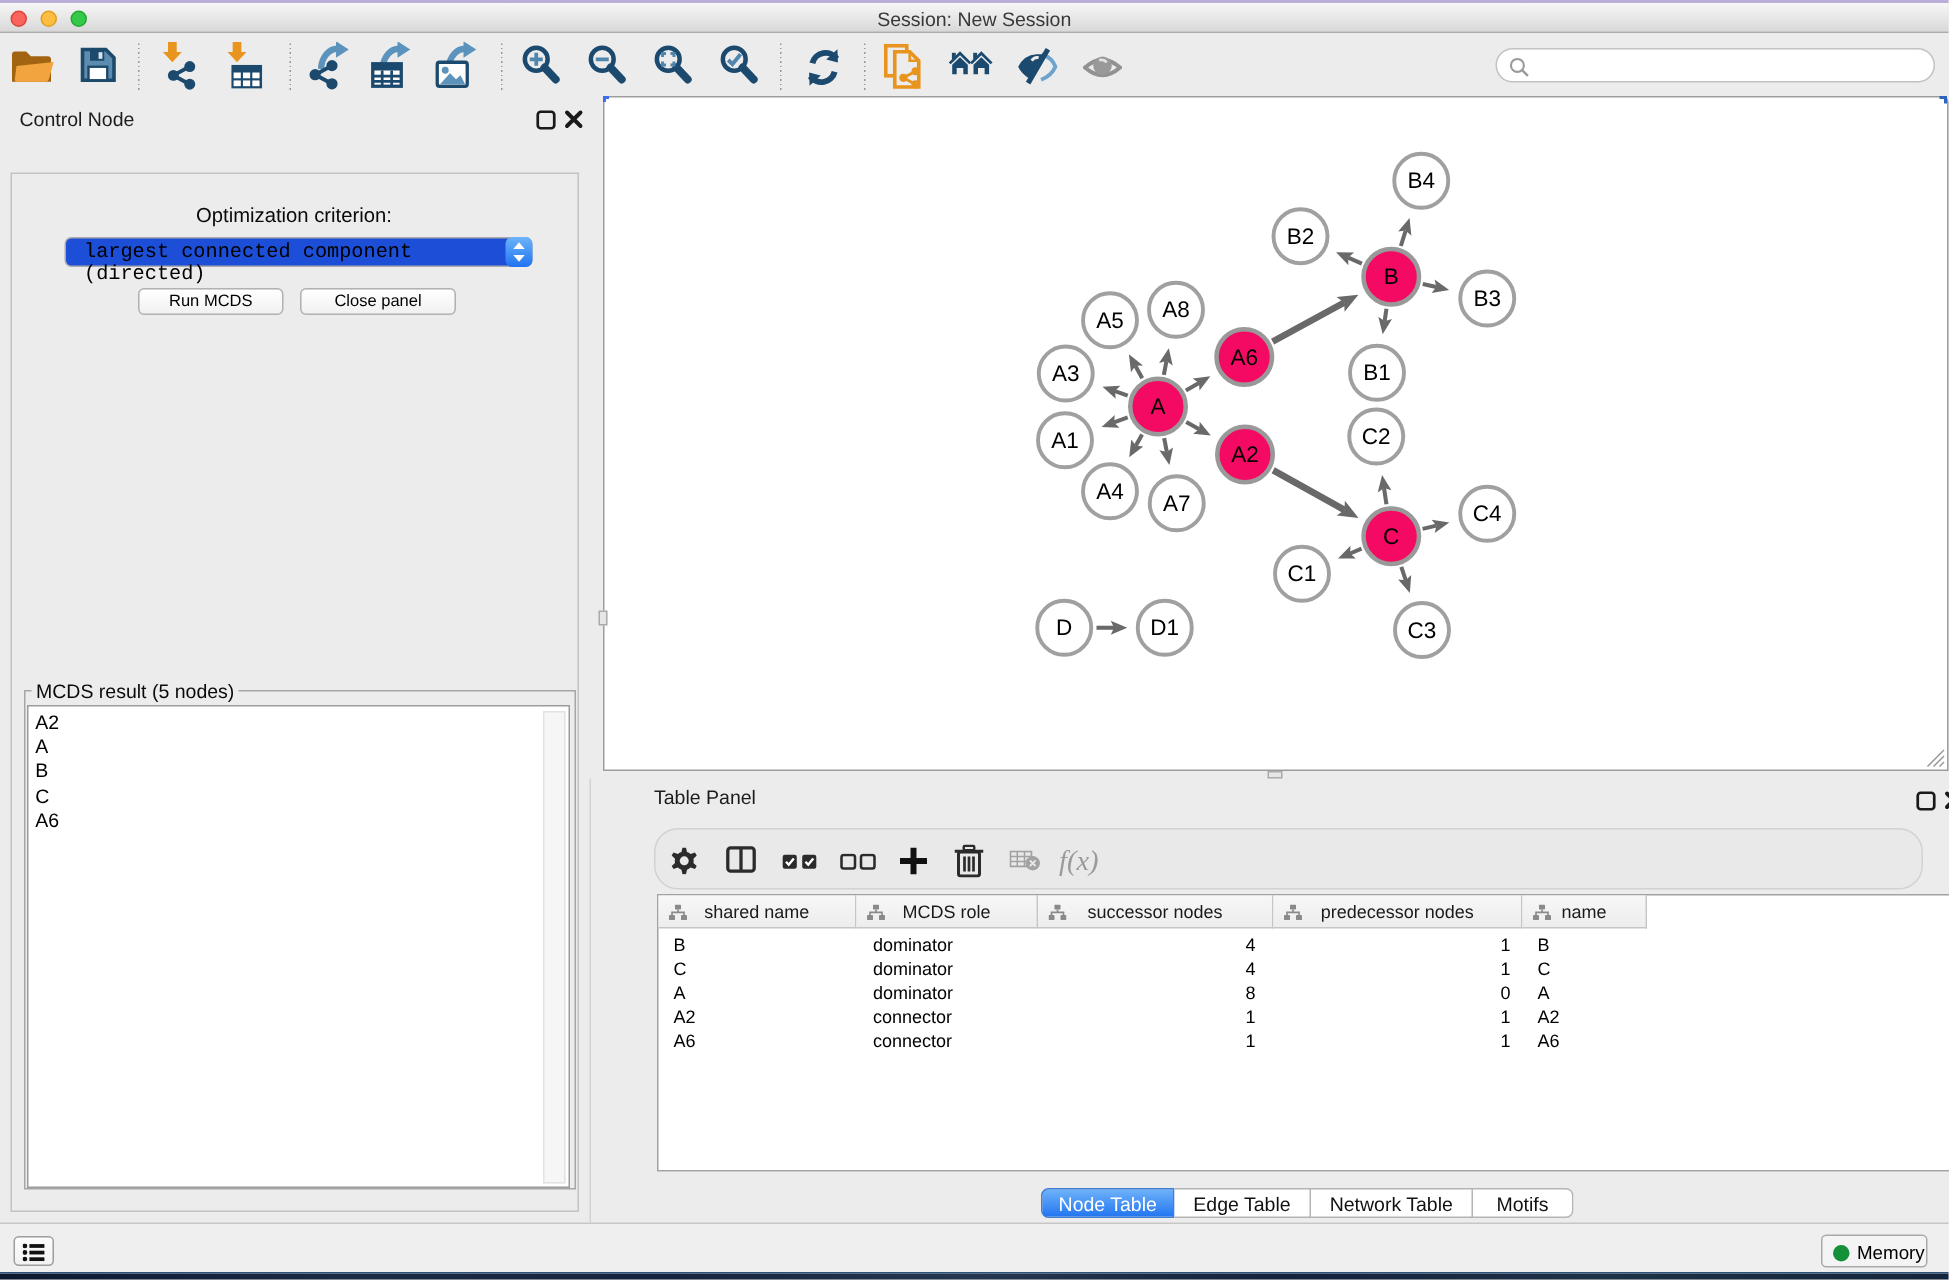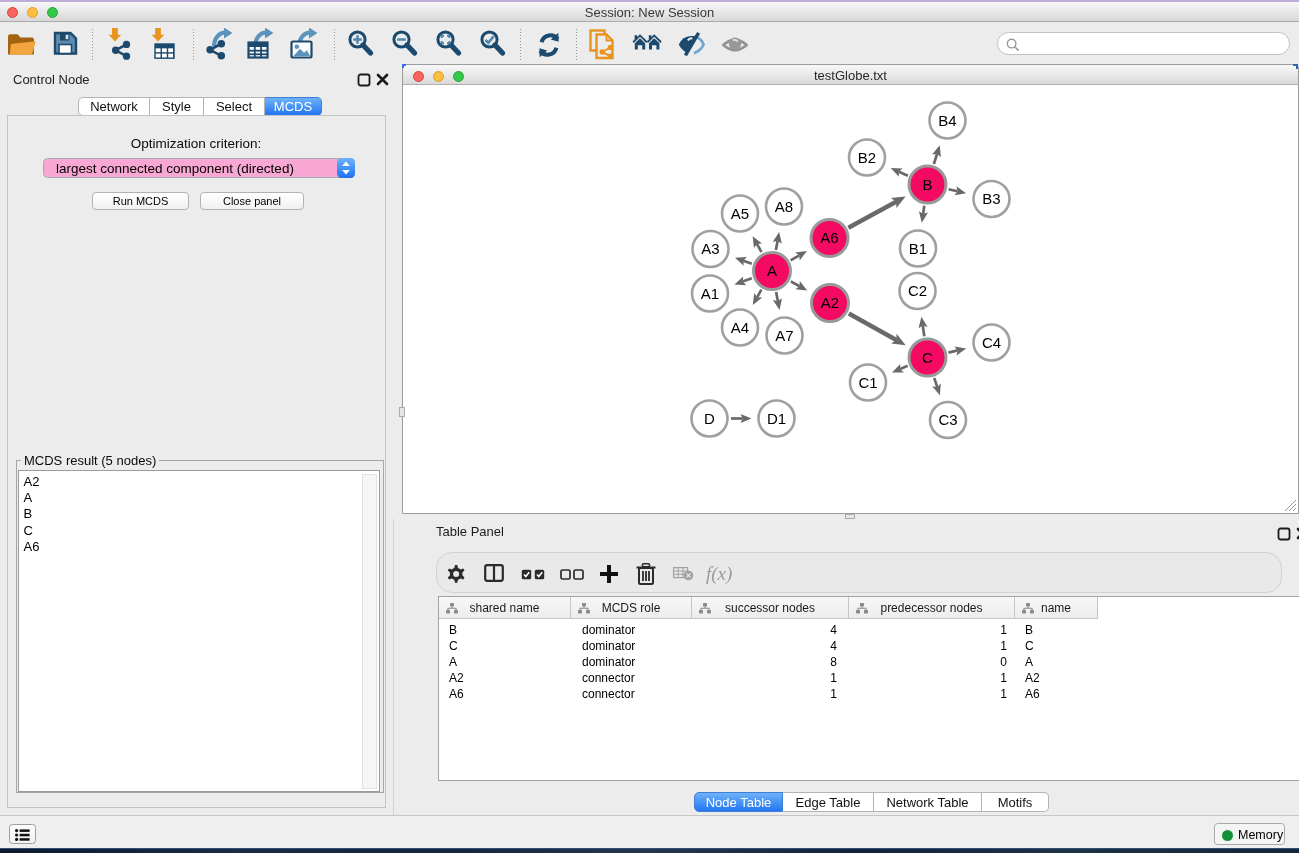--- a/index.html
+++ b/index.html
@@ -23,22 +23,22 @@
 #cpanel .hdr { position:absolute; left:13px; top:8px; font-size:13px; color:#1c1c1c; }
 .winbtns { position:absolute; }
 .seg { position:absolute; display:flex; font-size:13px; }
 .seg div { background:#fff; border:1px solid #b4b4b4; border-left:none; color:#111;
   display:flex; align-items:center; justify-content:center; }
 .seg div:first-child { border-left:1px solid #b4b4b4; border-radius:5px 0 0 5px; }
 .seg div:last-child { border-radius:0 5px 5px 0; }
 .seg div.sel { background:linear-gradient(#6eb2f9,#2376f2); border-color:#3e7fd6; color:#fff; }
 #innerpanel { position:absolute; left:7px; top:51px; width:379px; height:693px; border:1px solid #c3c3c3; }
 #optlabel { position:absolute; left:0; width:100%; top:72px; text-align:center; font-size:13.5px; color:#0a0a0a; }
-#dropdown { position:absolute; left:43px; top:94px; width:312px; height:20px; background:#f9a8d4;
-  border:1px solid #aaa; border-radius:4.5px; }
+#dropdown { position:absolute; left:43px; top:94px; width:312px; height:20px; background:#1d4ed8;
+  border:1px solid #aaa; border-radius:4.5px;font-family:Liberation Mono, monospace; }
 #dropdown .txt { position:absolute; left:12px; top:2px; font-size:13.5px; color:#000; }
 #dropdown .step { position:absolute; right:-1px; top:-1px; width:18px; height:20px; border-radius:4.5px;
   background:linear-gradient(#6db4fa,#1f72f1); }
 .btn { position:absolute; height:18px; background:linear-gradient(#ffffff,#f1f1f1); border:1px solid #b2b2b2;
   border-radius:4px; font-size:11px; color:#000; text-align:center; line-height:16px; }
 #fieldset { position:absolute; left:16px; top:396px; width:368px; height:333px; border:1px solid #a6a6a6; }
 #fieldset .legend { position:absolute; left:4px; top:-8px; background:#ececec; padding:0 3px;
   font-size:13px; color:#0a0a0a; }
 #mcdslist { position:absolute; left:1px; top:9px; width:362px; height:322px; background:#fff;
   border:1px solid #9c9c9c; }
@@ -222,26 +222,20 @@
         </svg>
       </div>
 </div>
     <div id="main" class="abs">
   <div id="cpanel">
     <div class="hdr">Control Node</div>
     <svg class="winbtns" style="left:357px;top:9px" width="32" height="14" viewBox="0 0 32 14">
       <rect x="1.5" y="1.5" width="11" height="11" rx="2" fill="none" stroke="#1a1a1a" stroke-width="1.8"></rect>
       <path d="M21 2 L30 11 M30 2 L21 11" stroke="#1a1a1a" stroke-width="2.6" stroke-linecap="round"></path>
     </svg>
-    <div class="seg" style="left:78px;top:33px;height:19px">
-      <div style="width:72px">Network</div>
-      <div style="width:54px">Style</div>
-      <div style="width:61px">Select</div>
-      <div style="width:57px" class="sel">MCDS</div>
-    </div>
     <div id="innerpanel"></div>
     <div id="optlabel">Optimization criterion:</div>
     <div id="dropdown">
       <div class="txt">largest connected component (directed)</div>
       <div class="step">
             <svg width="18" height="20" viewBox="0 0 18 20" style="position:absolute;left:0;top:0">
         <path d="M9 3.5 L12.8 8 H5.2 Z" fill="#fff"></path>
         <path d="M9 16.5 L12.8 12 H5.2 Z" fill="#fff"></path>
       </svg>
           </div>
@@ -250,26 +244,20 @@
     <div class="btn" style="left:200px;top:128px;width:104px">Close panel</div>
     <div id="fieldset">
       <div class="legend">MCDS result (5 nodes)</div>
       <div id="mcdslist">
         <div class="items">A2<br>A<br>B<br>C<br>A6</div>
         <div class="sbar"></div>
       </div>
     </div>
   </div>
   <div id="netwin">
-    <div id="nettitle">
-      <div class="light" style="left:10px;top:6px;background:#f9645c;border:1px solid #df443f;"></div>
-      <div class="light" style="left:30px;top:6px;background:#fdbd40;border:1px solid #dfa023;"></div>
-      <div class="light" style="left:50px;top:6px;background:#35c949;border:1px solid #26a832;"></div>
-      <div class="t">testGlobe.txt</div>
-    </div>
     <svg id="graph" style="position:absolute;left:0px;top:20px" width="895" height="428" viewBox="0 0 895 428">
       <g transform="translate(-403,-84)">
 <line x1="761.5" y1="251.2" x2="756.9" y2="242.9" stroke="#696969" stroke-width="2.7"></line>
 <polygon points="752.6,235.2 762.0,242.6 756.9,242.9 754.0,247.1" fill="#696969"></polygon>
 <line x1="775.9" y1="248.9" x2="777.6" y2="239.7" stroke="#696969" stroke-width="2.7"></line>
 <polygon points="779.2,231.1 781.8,242.7 777.6,239.7 772.7,241.0" fill="#696969"></polygon>
 <line x1="751.8" y1="262.8" x2="743.3" y2="259.7" stroke="#696969" stroke-width="2.7"></line>
 <polygon points="735.0,256.8 746.9,256.1 743.3,259.7 743.8,264.8" fill="#696969"></polygon>
 <line x1="751.8" y1="277.3" x2="742.7" y2="280.6" stroke="#696969" stroke-width="2.7"></line>
 <polygon points="734.4,283.6 743.2,275.6 742.7,280.6 746.3,284.2" fill="#696969"></polygon>

